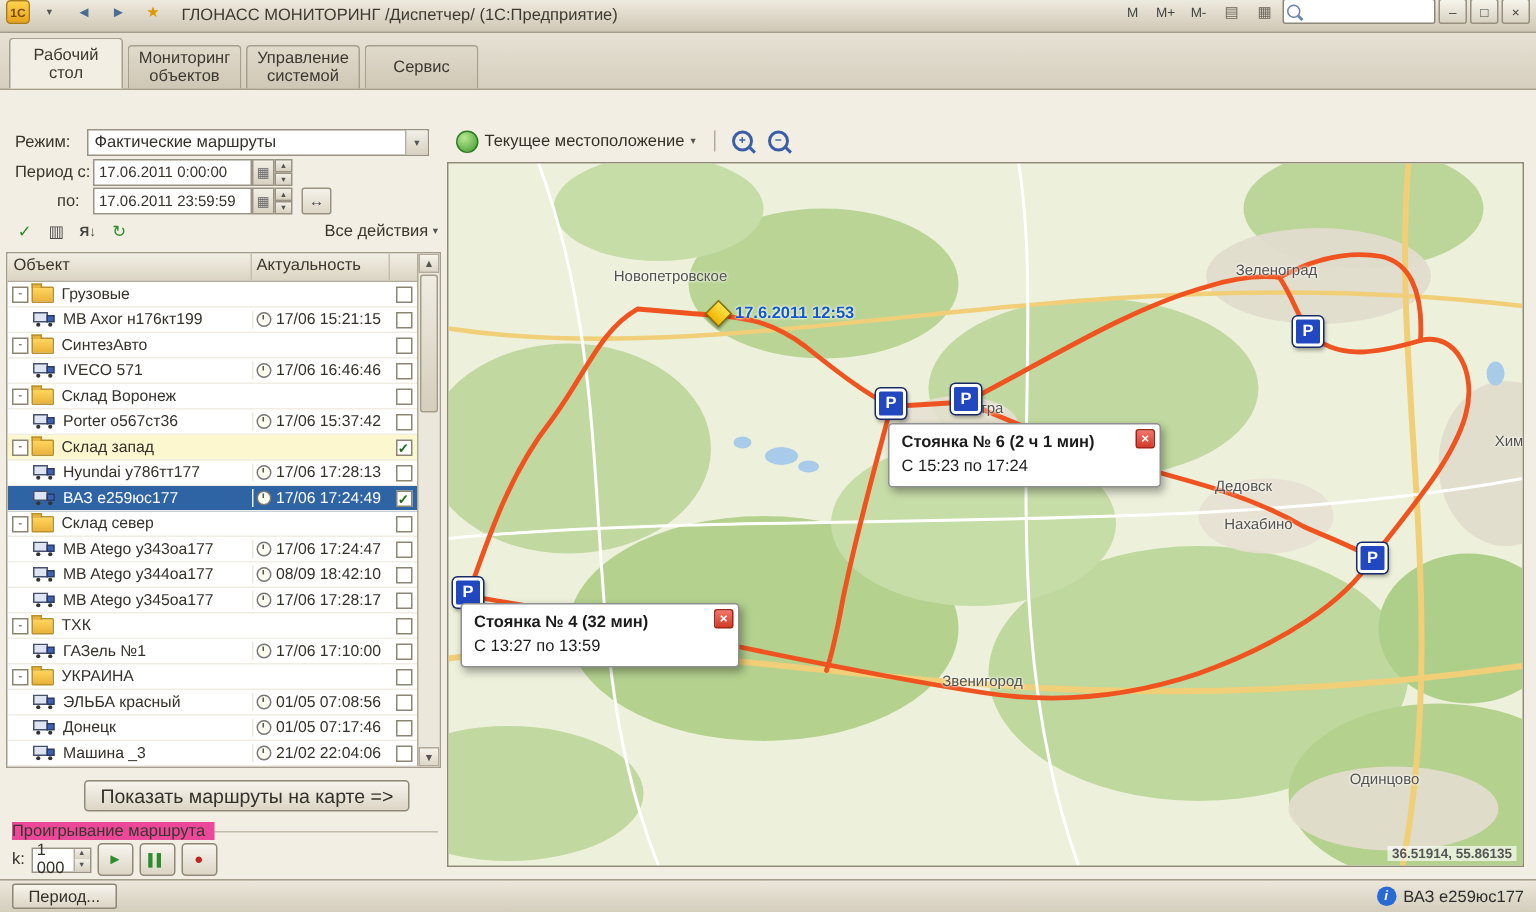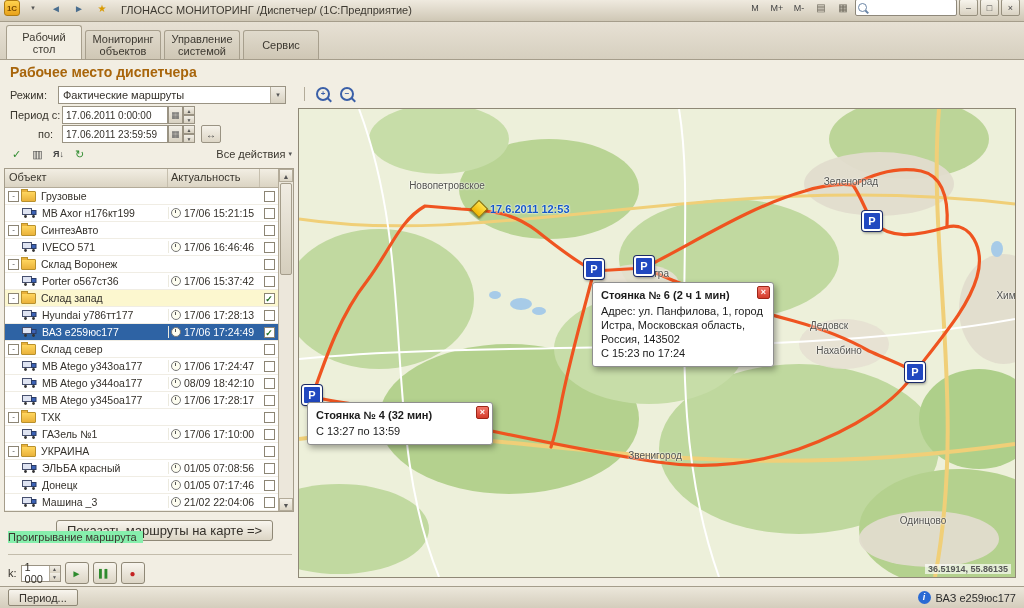--- a/index.html
+++ b/index.html
@@ -104,21 +104,21 @@
   .sarrow{height:13px;flex:none;font-size:7px;text-align:center;line-height:13px;color:#555;
     background:linear-gradient(#f6f3eb,#ddd6c6);border:1px solid #b3ab99;box-sizing:border-box;}
   .sthumb{margin:1px;height:90px;flex:none;background:linear-gradient(#f0ece2,#d5cebd);
     border:1px solid #a59d8b;border-radius:2px;}
   .sspace{flex:1;}
 
   .show-routes{position:absolute;left:8px;top:460px;height:21px;padding:0 10px;
     background:linear-gradient(#f8f5ee,#dcd5c5);border:1px solid #8f8876;border-radius:3px;
     font-size:13px;font-family:inherit;color:#34302a;margin-left:48px;}
   .play-line{position:absolute;left:8px;top:494px;width:284px;border-top:1px solid #c3bcab;}
-  .play-label{position:absolute;left:8px;top:471px;background:#86efac;padding-right:6px;color:#3a362e;z-index:1;}
+  .play-label{position:absolute;left:8px;top:488px;background:#ec4899;padding-right:6px;color:#3a362e;z-index:1;}
   .k-row{position:absolute;left:8px;top:503px;height:20px;display:flex;align-items:center;gap:4px;}
   .k-input{width:40px;height:17px;border:1px solid #9a9383;background:#fff;box-sizing:border-box;
     display:flex;align-items:center;}
   .k-input .kv{flex:1;padding-left:3px;}
   .k-input .kspin{width:11px;height:100%;display:flex;flex-direction:column;}
   .k-input .kspin span{flex:1;border-left:1px solid #b5ae9e;background:linear-gradient(#f2efe7,#d8d1c1);
     font-size:5px;color:#555;display:flex;align-items:center;justify-content:center;}
   .pbtn{width:22px;height:20px;border:1px solid #8f8876;border-radius:3px;
     background:linear-gradient(#f8f5ee,#dcd5c5);display:flex;align-items:center;justify-content:center;font-size:10px;}
   .pbtn.play{color:#2e8b2e;}
@@ -206,21 +206,20 @@
 </div>
 
 <div class="tabbar">
   <div class="tab active">Рабочий стол</div>
   <div class="tab">Мониторинг объектов</div>
   <div class="tab">Управление системой</div>
   <div class="tab">Сервис</div>
 </div>
 
 <div class="content">
-  <div class="page-title">Рабочее место диспетчера</div>
 
   <span class="form-label" style="left:10px;top:29px">Режим:</span>
   <div class="combo">
     <span class="val">Фактические маршруты</span>
     <span class="dropbtn">▾</span>
   </div>
 
   <span class="form-label" style="left:10px;top:49px">Период  с:</span>
   <div class="datebox" style="left:62px;top:46px">
     <span class="val">17.06.2011  0:00:00</span>
@@ -564,20 +563,25 @@
         <span>▲</span>
         <span>▼</span>
       </span>
     </span>
     <span class="pbtn play">►</span>
     <span class="pbtn pause">▌▌</span>
     <span class="pbtn stop">●</span>
   </div>
 
   <div class="maptoolbar">
+    <span class="loc-btn">
+      <span class="globe"></span>
+      <span>Текущее местоположение</span>
+      <span class="mt-arr">▾</span>
+    </span>
     <span class="vsep"></span>
     <span class="zoombtn">
         <span class="lens">+</span>
       </span>
     <span class="zoombtn">
         <span class="lens">−</span>
       </span>
   </div>
 
   <div class="map">
@@ -640,21 +644,20 @@
         <span class="pmarker" style="left: 616px; top: 263px;">P</span>
         <span class="pmarker" style="left: 13px; top: 286px;">P</span>
       </div>
 
     <span class="diamond"></span>
     <span class="marker-time">17.6.2011 12:53</span>
 
     <div class="popup popup6">
       <div class="pclose">×</div>
       <div class="ptitle">Стоянка № 6 (2 ч 1 мин)</div>
-      <div>Адрес: ул. Панфилова, 1, город Истра, Московская область, Россия, 143502</div>
       <div>С 15:23 по 17:24</div>
     </div>
     <div class="popup popup4">
       <div class="pclose">×</div>
       <div class="ptitle">Стоянка № 4 (32 мин)</div>
       <div>С 13:27 по 13:59</div>
     </div>
 
     <div class="coords">36.51914, 55.86135</div>
   </div>

